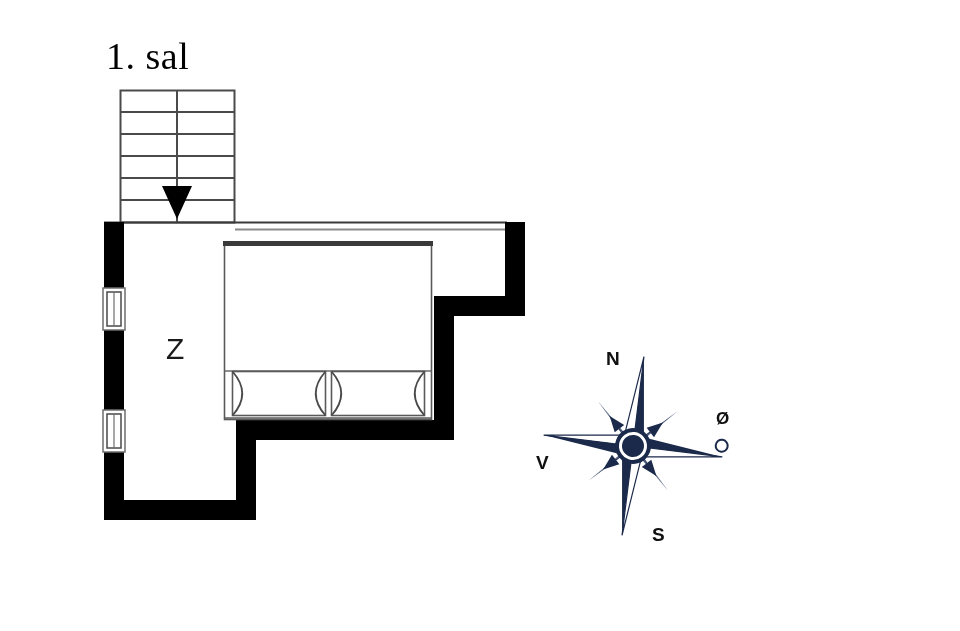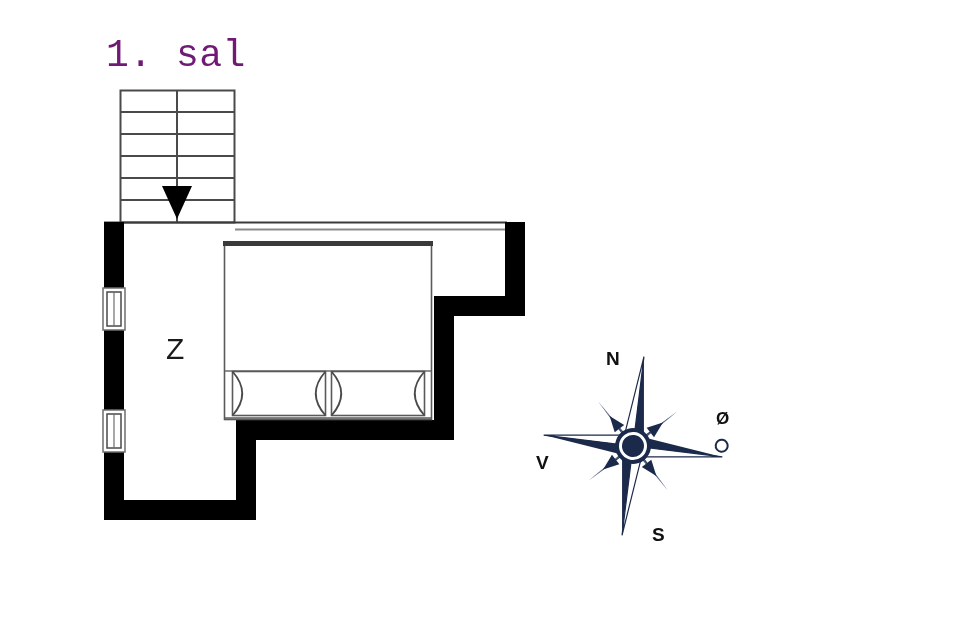--- a/index.html
+++ b/index.html
@@ -22,23 +22,23 @@
     width: 960px;
     height: 631px;
     display: block;
   }
   .title-text {
     position: absolute;
     left: 106px;
     top: 36px;
     font-size: 38px;
     line-height: 40px;
-    color: #701a75;
+    color: #000000;
     letter-spacing: 0.5px;
-    font-family: Liberation Mono, monospace;
+    font-family: Liberation Serif, serif;
     white-space: pre;
   }
   .room-label {
     position: absolute;
     left: 166px;
     top: 333px;
     font-size: 30px;
     line-height: 32px;
     color: #1a1a1a;
     font-family: "Liberation Sans", sans-serif;

